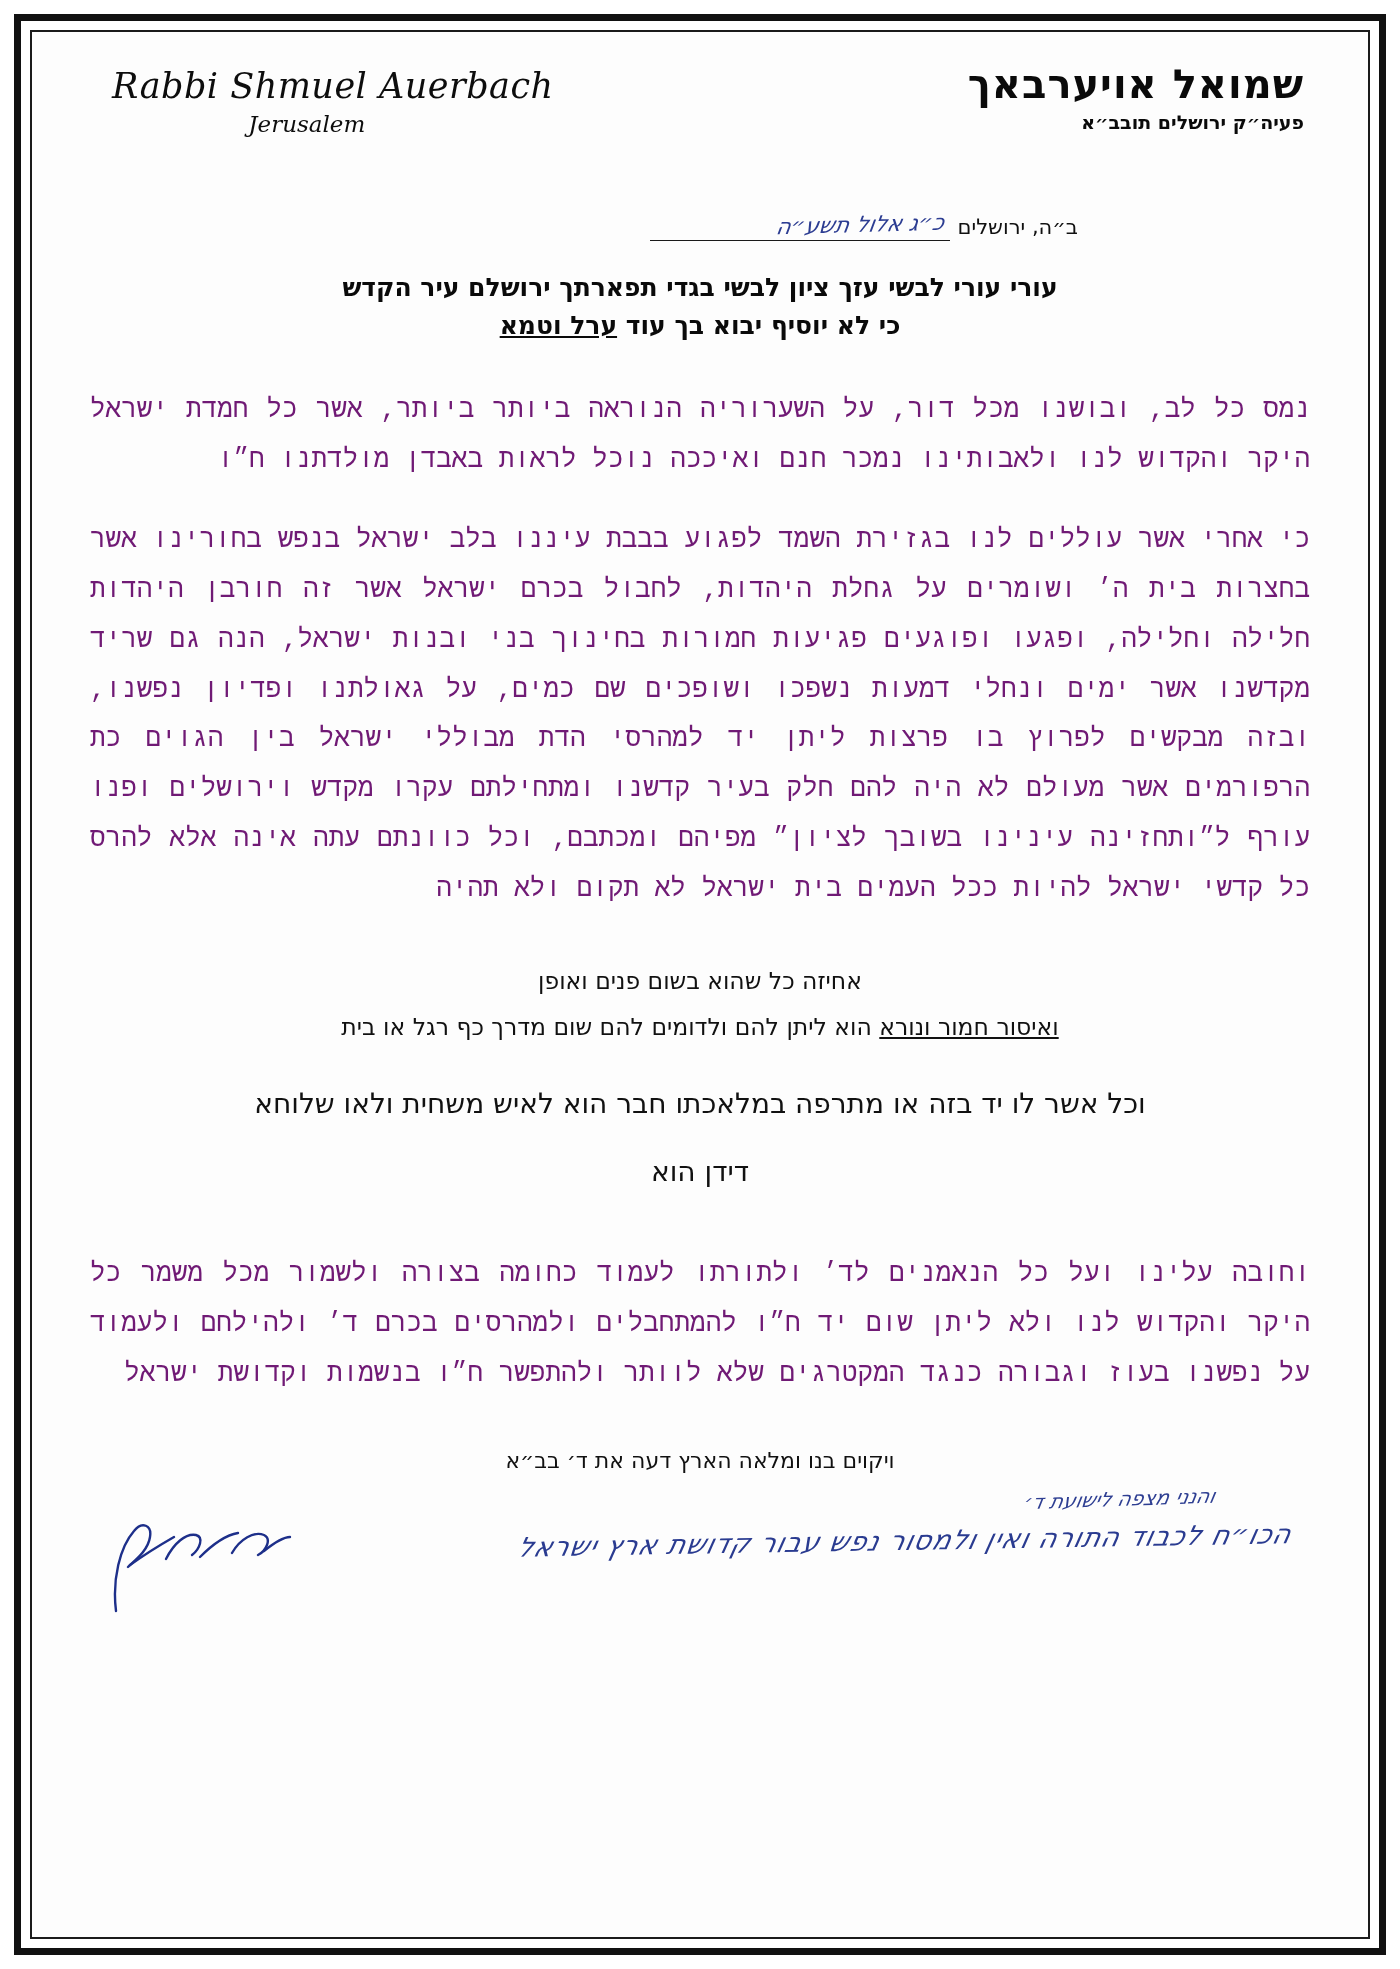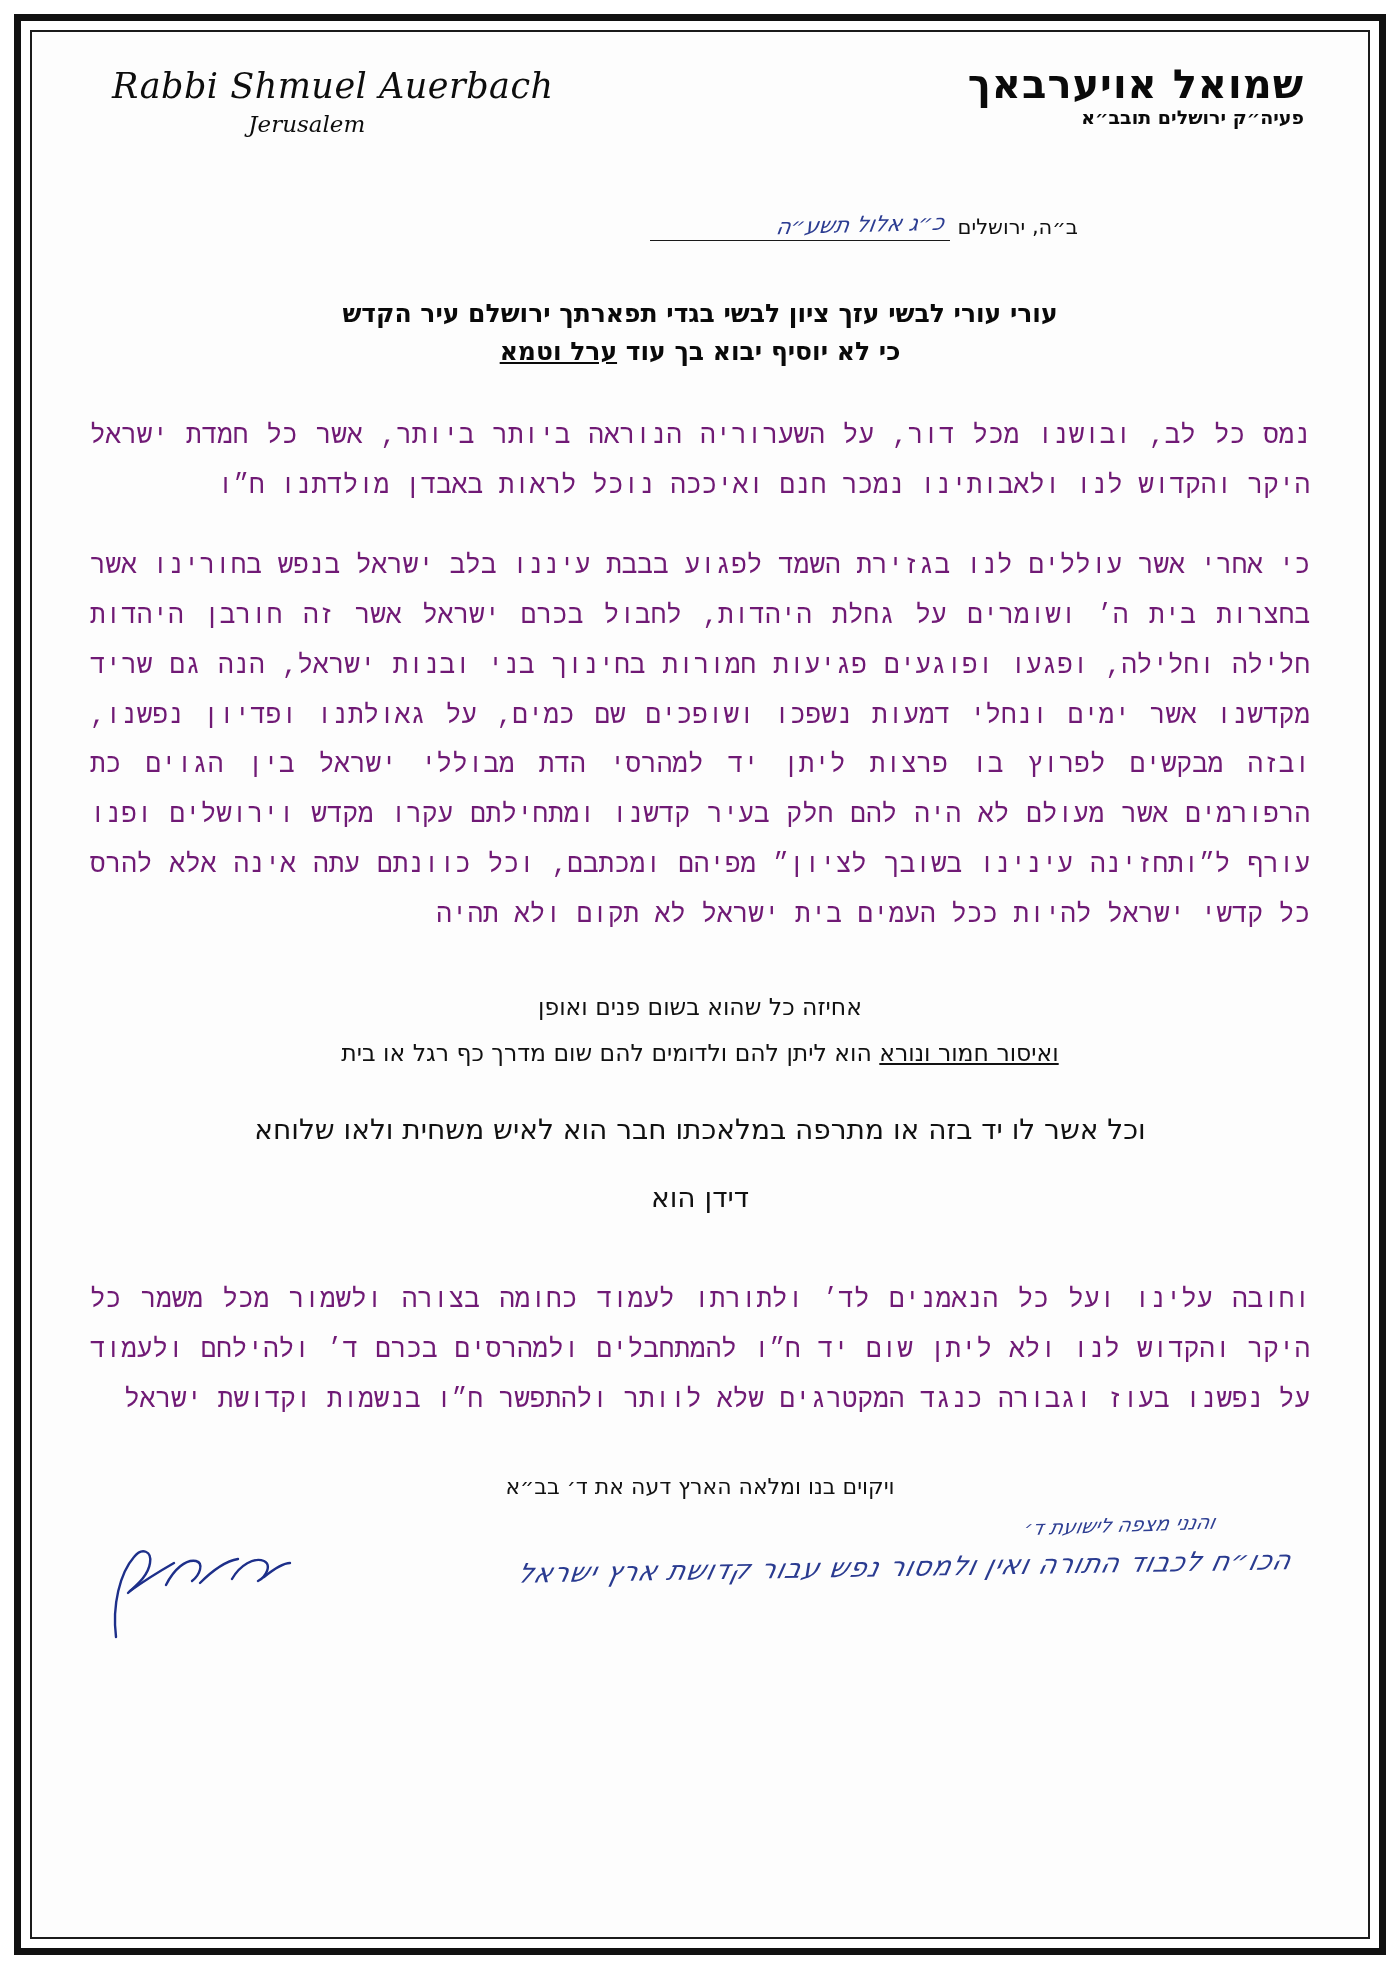--- a/index.html
+++ b/index.html
@@ -96,20 +96,21 @@
     font-size: 40px;
     letter-spacing: 1px;
     line-height: 1.1;
     color: #0a0a0a;
     white-space: nowrap;
   }
   .lh-heb .sub-heb {
     font-family: "DejaVu Sans", "Liberation Sans", sans-serif;
     font-weight: bold;
     font-size: 19px;
+    margin-top: 5px;
     color: #0a0a0a;
     white-space: nowrap;
   }
 
   
   .date-row {
     direction: rtl;
     display: flex;
     justify-content: flex-start;
     align-items: flex-end;
@@ -154,21 +155,21 @@
     margin-top: 78px;
     color: #0a0a0a;
   }
   .subtitle {
     direction: rtl;
     text-align: center;
     font-family: "DejaVu Sans", "Liberation Sans", sans-serif;
     font-weight: bold;
     font-size: 25px;
     line-height: 1.5;
-    margin-top: 54px;
+    margin-top: 28px;
     color: #0a0a0a;
   }
   .subtitle .underlined { text-decoration: underline; }
 
   
   .body-block {
     direction: rtl;
     text-align: justify;
     font-family: Liberation Mono, monospace;
     font-size: 26px;

